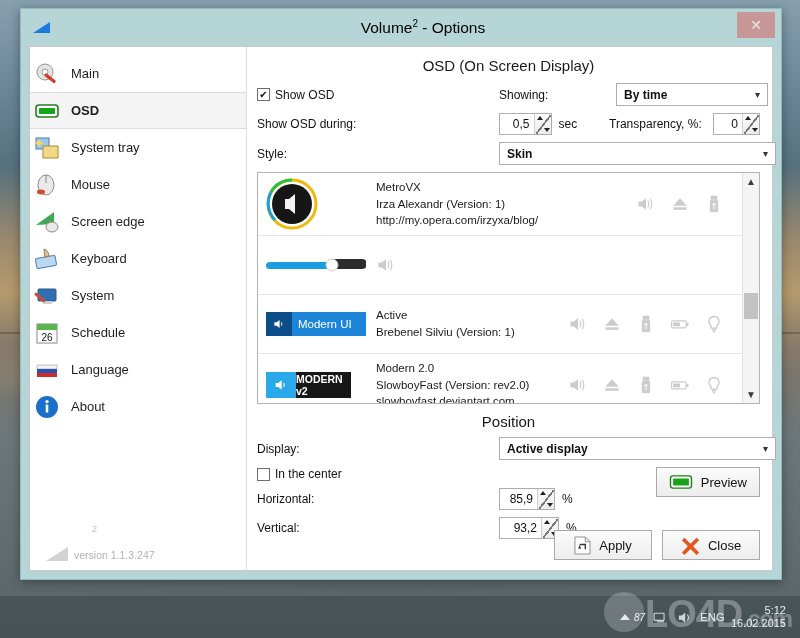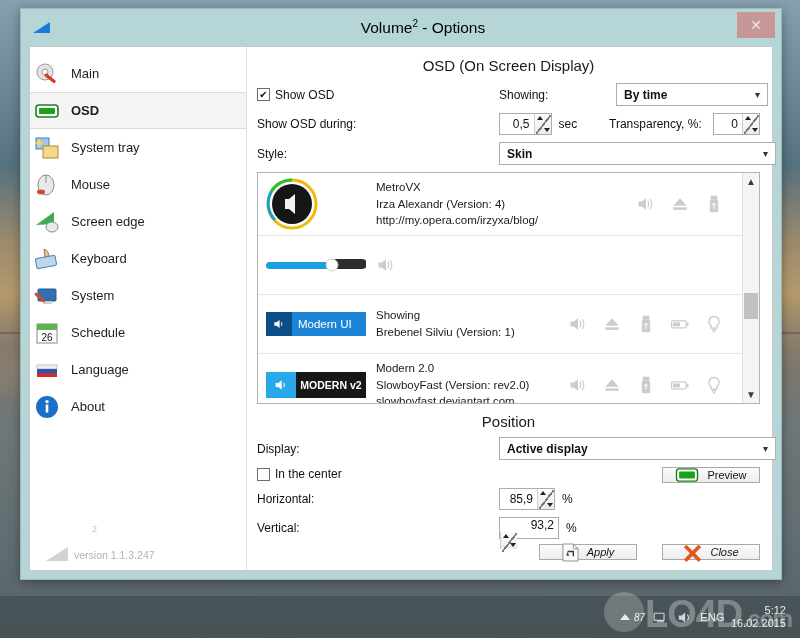--- a/index.html
+++ b/index.html
@@ -218,29 +218,29 @@
     background: #c2c2c2; cursor: grab;
   }
   
   #position { margin-top: 6px; }
   .pos-row { display: flex; align-items: center; margin-bottom: 7px; }
   .pos-lbl { width: 242px; flex: 0 0 242px; font-size: 12px; color: #111; }
   
   .btn {
     border: 1px solid #a9a9a9;
     background: linear-gradient(180deg,#fbfbfb,#ededed);
-    height: 16px; min-width: 98px;
+    height: 30px; min-width: 98px;
     display: inline-flex; align-items: center; justify-content: center;
-    gap: 8px; font-size: 11px; color: #111; cursor: pointer;
+    gap: 8px; font-size: 13px; color: #111; cursor: pointer;
     padding: 0 12px;
   }
   #btn-preview { position: absolute; right: 12px; top: 420px; }
   #footer {
     position: absolute; right: 12px; bottom: 10px;
-    display: flex; gap: 25px; font-style: italic;
+    display: flex; gap: 10px;
   }
 </style>
 </head>
 <body>
 
 <div id="desktop">
   <div class="horizon"></div>
 </div>
 
 <div id="taskbar">
@@ -456,21 +456,21 @@
                 <svg width="52" height="52" viewBox="0 0 52 52">
                   <circle cx="26" cy="26" r="24" fill="none" stroke="#f0b90b" stroke-width="3"></circle>
                   <path d="M26 2a24 24 0 0 0-21 12" fill="none" stroke="#27c23c" stroke-width="3"></path>
                   <path d="M5 14a24 24 0 0 0 4 28" fill="none" stroke="#18a0d8" stroke-width="3"></path>
                   <circle cx="26" cy="26" r="20" fill="#161616"></circle>
                   <path d="M19 21h4l6-5v20l-6-5h-4z" fill="#f2f2f2"></path>
                 </svg>
               </span>
               <span class="skin-meta">
                 <div class="nm">MetroVX</div>
-                <div>Irza Alexandr (Version: 4)</div>
+                <div>Irza Alexandr (Version: 1)</div>
                 <div>http://my.opera.com/irzyxa/blog/</div>
               </span>
               <span class="skin-icons">
                 <svg class="sk-ico" viewBox="0 0 24 24">
                   <path d="M3 9h4l5-4v14l-5-4H3z" fill="#8f8f8f"></path>
                   <path d="M14 8c1.6 2.3 1.6 5.7 0 8M17 6c2.6 3.4 2.6 8.6 0 12" stroke="#8f8f8f" stroke-width="1.4" fill="none"></path>
                 </svg>
                 <svg class="sk-ico" viewBox="0 0 24 24">
                   <path d="M12 5l8 9H4z" fill="#8f8f8f"></path>
                   <rect x="4" y="16" width="16" height="3" fill="#8f8f8f"></rect>
@@ -506,21 +506,21 @@
                     <svg width="14" height="14" viewBox="0 0 24 24">
                       <path d="M4 9h4l5-4v14l-5-4H4z" fill="#fff"></path>
                       <path d="M16 9c1.2 1.8 1.2 4.2 0 6" stroke="#fff" stroke-width="1.6" fill="none"></path>
                     </svg>
                   </span>
                   <span style="background:#1d85d8;height:24px;flex:1;color:#fff;font-size:11.5px;
                                display:flex;align-items:center;padding-left:6px;">Modern UI</span>
                 </span>
               </span>
               <span class="skin-meta">
-                <div class="nm">Showing</div>
+                <div class="nm">Active</div>
                 <div>Brebenel Silviu (Version: 1)</div>
               </span>
               <span class="skin-icons">
                 <svg class="sk-ico" viewBox="0 0 24 24">
                   <path d="M3 9h4l5-4v14l-5-4H3z" fill="#8f8f8f"></path>
                   <path d="M14 8c1.6 2.3 1.6 5.7 0 8M17 6c2.6 3.4 2.6 8.6 0 12" stroke="#8f8f8f" stroke-width="1.4" fill="none"></path>
                 </svg>
                 <svg class="sk-ico" viewBox="0 0 24 24">
                   <path d="M12 5l8 9H4z" fill="#8f8f8f"></path>
                     <rect x="4" y="16" width="16" height="3" fill="#8f8f8f"></rect>
@@ -538,21 +538,21 @@
                 <svg class="sk-ico" viewBox="0 0 24 24">
                   <path d="M12 3a6 6 0 0 1 3.5 10.9V17h-7v-3.1A6 6 0 0 1 12 3z" fill="none" stroke="#8f8f8f" stroke-width="1.6"></path>
                   <rect x="9.5" y="18" width="5" height="1.8" fill="#8f8f8f"></rect>
                   <rect x="10.5" y="20.5" width="3" height="1.6" fill="#8f8f8f"></rect>
                 </svg>
               </span>
             </div>
 
             <div class="skin-row">
               <span class="skin-thumb">
-                <span style="display:flex;align-items:center;height:26px;width:100px;">
+                <span style="display:flex;align-items:center;height:26px;width:85px;">
                   <span style="background:#29a8ea;height:26px;width:30px;display:flex;align-items:center;justify-content:center;">
                     <svg width="16" height="16" viewBox="0 0 24 24">
                       <path d="M4 9h4l5-4v14l-5-4H4z" fill="#fff"></path>
                       <path d="M16 9c1.2 1.8 1.2 4.2 0 6" stroke="#fff" stroke-width="1.6" fill="none"></path>
                     </svg>
                   </span>
                   <span style="background:#171717;height:26px;flex:1;color:#fff;font-size:10.5px;font-weight:bold;
                                display:flex;align-items:center;justify-content:center;">MODERN v2</span>
                 </span>
               </span>
@@ -622,21 +622,21 @@
               <span class="arrows">
                 <span class="up"></span>
                 <span class="dn"></span>
               </span>
             </span>
             <span class="lbl" style="margin-left:7px;">%</span>
           </div>
 
           <div class="pos-row">
             <span class="pos-lbl">Vertical:</span>
-            <span class="spin" style="width:60px;flex-direction:column;">
+            <span class="spin" style="width:60px;">
               <input value="93,2" style="">
               <span class="arrows">
                 <span class="up"></span>
                 <span class="dn"></span>
               </span>
             </span>
             <span class="lbl" style="margin-left:7px;">%</span>
           </div>
         </div>
 

